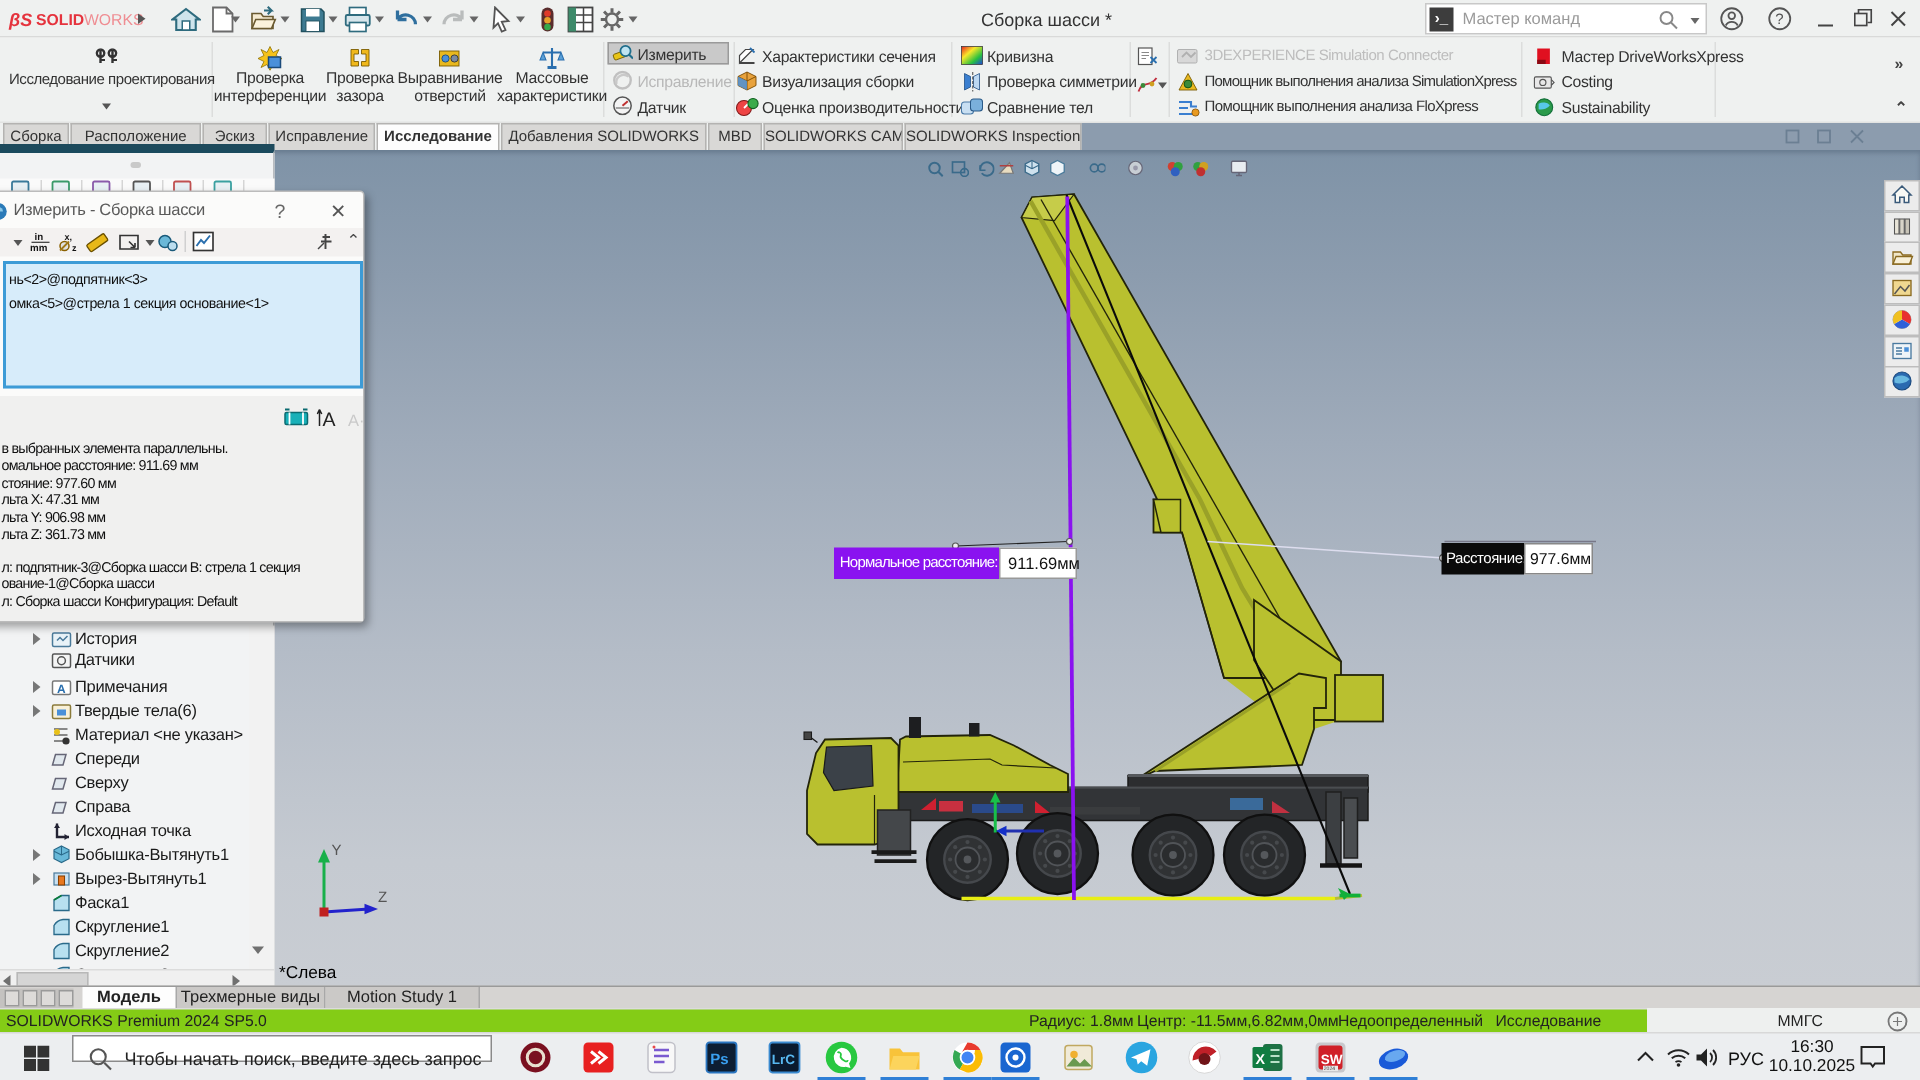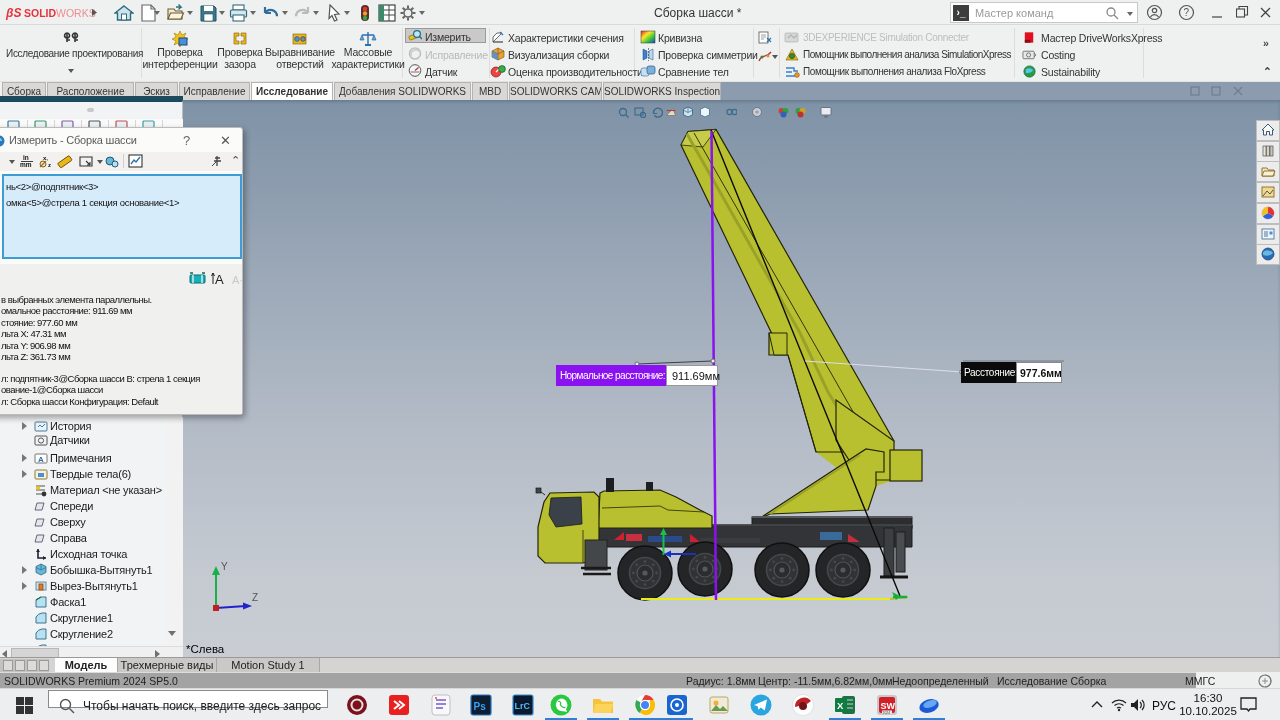--- a/index.html
+++ b/index.html
@@ -36,21 +36,21 @@
 
 
 #hud { position:absolute; left:608px; top:3px; width:240px; height:16px; }
 
 
 #dim1 { position:absolute; left:556px; top:265px; height:21px; }
 #dim1 .lbl { position:absolute; left:0; top:0; width:110px; height:21px; background:#8a12f0; color:#fff; line-height:21px; padding:0 0 0 3px; font-size:10px; letter-spacing:-0.55px; white-space:nowrap; overflow:hidden;text-align:center; }
 #dim1 .val { position:absolute; left:110px; top:0; width:52px; height:21px; background:#fff; border:1px solid #999; color:#111; line-height:20px; padding-left:5px; font-size:11px; }
 #dim2 { position:absolute; left:961px; top:262px; height:21px; }
 #dim2 .lbl { position:absolute; left:0; top:0; width:55px; height:21px; background:#0a0a0a; color:#fff; line-height:21px; padding:0 0 0 3px; font-size:10px; letter-spacing:-0.3px; white-space:nowrap; overflow:hidden; }
-#dim2 .val { position:absolute; left:55px; top:0; width:46px; height:21px; background:#fff; border:1px solid #888; color:#111; line-height:20px; padding-left:3px; font-size:10.5px;font-weight:bold; }
+#dim2 .val { position:absolute; left:55px; top:0; width:46px; height:21px; background:#fff; border:1px solid #888; color:#111; line-height:20px; padding-left:3px; font-size:10.5px; }
 
 
 #fmpanel { position:absolute; left:0; top:0; width:183px; height:558px; background:#f2f3f4; border-right:1px solid #b9bcc0; border-top:2px solid #1b4a5e; }
 #fmtabs { position:absolute; left:0; top:17px; width:183px; height:14px; background:#fafafa; border-bottom:1px solid #cfcfcf; }
 #tree { position:absolute; left:0; top:315px; width:183px; height:243px; font-size:11px; letter-spacing:-0.2px; color:#1a1a1a; }
 .titem { position:absolute; left:0; width:165px; height:16px; line-height:16px; white-space:nowrap; }
 .titem .arr { position:absolute; left:22px; top:4px; width:0; height:0; border-top:4px solid transparent; border-bottom:4px solid transparent; border-left:5px solid #777; }
 .titem .ticon { position:absolute; left:34px; top:1px; width:14px; height:14px; }
 .titem .ttext { position:absolute; left:50px; top:0; }
 
@@ -68,21 +68,21 @@
 
 
 #slava { position:absolute; left:186px; top:543px; font-size:11.5px; color:#000; }
 
 
 #modeltabs { position:absolute; left:0; top:657px; width:1280px; height:15px; background:#d6d4d2; border-top:1px solid #9a9a9a; }
 .mtab { position:absolute; top:0; height:15px; font-size:11px; text-align:center; line-height:15px; color:#222; background:#cbc9c7; border-right:1px solid #a8a8a8; }
 .mtab.active { background:#fdfdfd; font-weight:bold; }
 
 
-#statusbar { position:absolute; left:0; top:672px; width:1196px; height:16px; background:#a3a3a3; border-top:1px solid #dcdcdc; font-size:10.5px; color:#222; }
+#statusbar { position:absolute; left:0; top:672px; width:1098px; height:16px; background:#84cc16; border-top:1px solid #dcdcdc; font-size:10.5px; color:#222; }
 
 
 #taskbar { position:absolute; left:0; top:688px; width:1280px; height:32px; background:#eceef0; border-top:1px solid #d8d8d8; }
 #tbsearch { position:absolute; left:48px; top:1px; width:280px; height:18px; background:#fff; border:1px solid #8a8a8a; }
 #tbsearch .mag { position:absolute; left:10px; top:7px; }
 #tbsearch .txt { position:absolute; left:34px; top:8px; font-size:12.5px; color:#222; white-space:nowrap; }
 .app { position:absolute; top:4px; width:24px; height:24px; }
 .uline { position:absolute; top:29px; height:2px; background:#2f7fd6; }
 #tray { position:absolute; left:0; top:0; width:1280px; height:32px; font-size:11px; color:#111; }
 </style>

